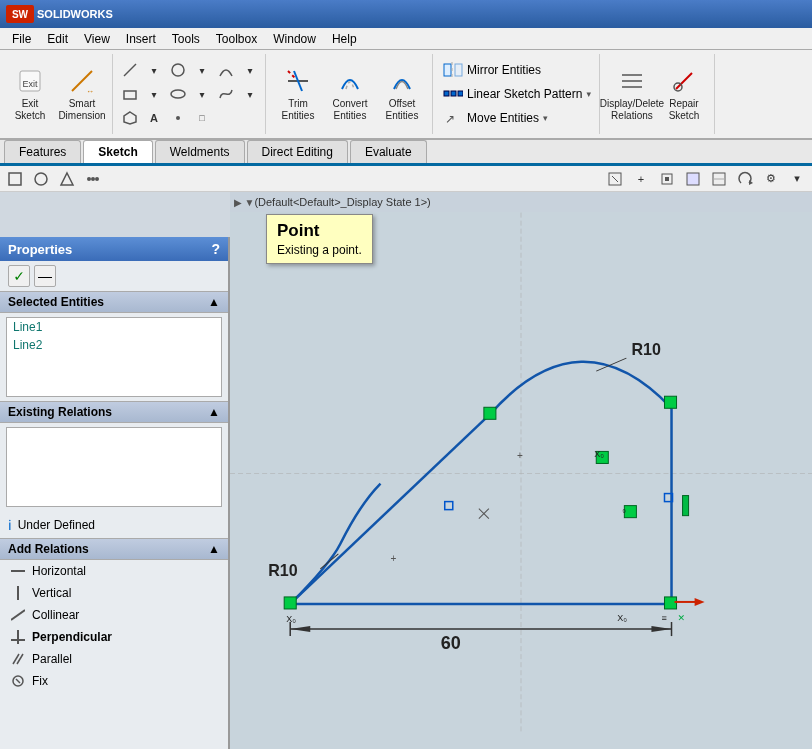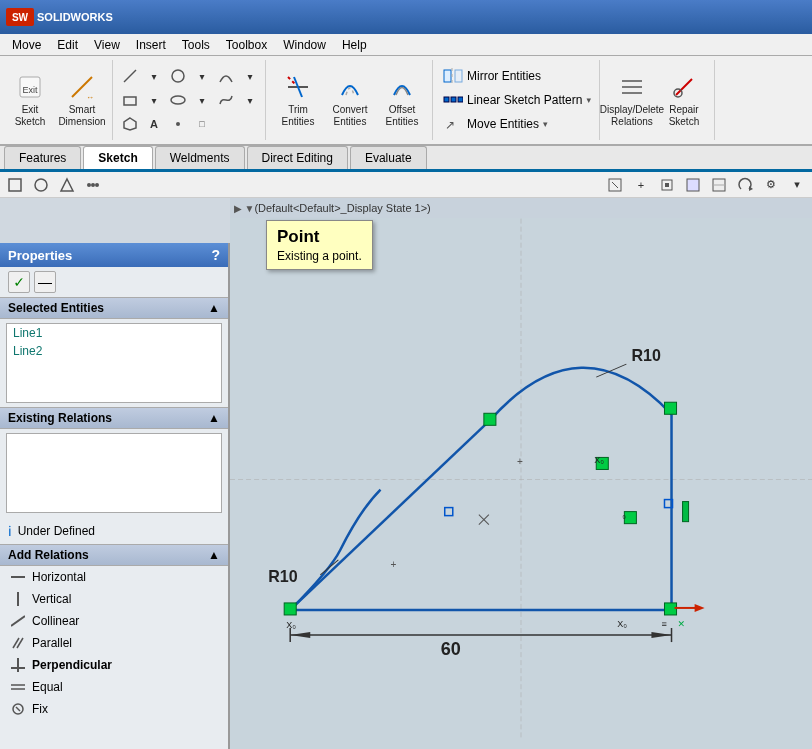--- a/index.html
+++ b/index.html
@@ -1,19 +1,19 @@
 <!DOCTYPE html>
 <html><head>
   <meta charset="utf-8">
   <style>
     * { box-sizing: border-box; margin: 0; padding: 0; }
     body { font-family: 'Segoe UI', Arial, sans-serif; font-size: 12px; background: #d0d8e0; overflow: hidden; width: 812px; height: 749px; }
 
     
-    #titlebar { height: 34px; background: linear-gradient(to bottom, #4a7cc7, #2a5ca0); display: flex; align-items: center; padding: 0 6px; color: white; font-size: 11px; font-weight: bold; }
+    #titlebar { height: 28px; background: linear-gradient(to bottom, #4a7cc7, #2a5ca0); display: flex; align-items: center; padding: 0 6px; color: white; font-size: 11px; font-weight: bold; }
 
     
     #menubar { height: 22px; background: #f0f0f0; border-bottom: 1px solid #aaa; display: flex; align-items: center; padding: 0 4px; }
     #menubar span { padding: 2px 8px; font-size: 12px; cursor: pointer; }
 
     
     #toolbar { height: 90px; background: #f0f0f0; border-bottom: 2px solid #aaa; display: flex; align-items: center; padding: 2px 4px; gap: 2px; }
     .toolbar-group { display: flex; align-items: center; border-right: 1px solid #ccc; padding-right: 4px; margin-right: 4px; height: 80px; }
     .toolbar-btn { display: flex; flex-direction: column; align-items: center; justify-content: center; width: 52px; height: 70px; cursor: pointer; border: 1px solid transparent; border-radius: 3px; padding: 4px 2px; font-size: 10px; text-align: center; color: #222; }
     .toolbar-btn svg { width: 28px; height: 28px; }
@@ -89,21 +89,21 @@
   <div class="sw-logo">
     <svg width="28" height="18" viewBox="0 0 28 18">
       <rect width="28" height="18" fill="#cc2200" rx="2"></rect>
       <text x="14" y="13" text-anchor="middle" fill="white" font-size="10" font-weight="bold">SW</text>
     </svg>
     <span class="sw-logo-text">SOLIDWORKS</span>
   </div>
 </div>
 
 <div id="menubar">
-  <span>Move</span>
+  <span>File</span>
   <span>Edit</span>
   <span>View</span>
   <span>Insert</span>
   <span>Tools</span>
   <span>Toolbox</span>
   <span>Window</span>
   <span>Help</span>
 </div>
 
 <div id="toolbar">
@@ -378,46 +378,37 @@
       <span>Vertical</span>
     </div>
     <div class="relation-item">
       <div class="rel-icon">
         <svg width="14" height="14">
             <line x1="0" y1="12" x2="14" y2="2" stroke="#555" stroke-width="2"></line>
           </svg>
       </div>
       <span>Collinear</span>
     </div>
+    <div class="relation-item bold">
+      <div class="rel-icon">
+        <svg width="14" height="14">
+            <line x1="7" y1="0" x2="7" y2="14" stroke="#555" stroke-width="2"></line>
+            <line x1="0" y1="10" x2="14" y2="10" stroke="#555" stroke-width="2"></line>
+          </svg>
+      </div>
+      <span>Perpendicular</span>
+    </div>
     <div class="relation-item">
       <div class="rel-icon">
         <svg width="14" height="14">
             <line x1="2" y1="12" x2="8" y2="2" stroke="#555" stroke-width="1.5"></line>
             <line x1="6" y1="12" x2="12" y2="2" stroke="#555" stroke-width="1.5"></line>
           </svg>
       </div>
       <span>Parallel</span>
-    </div>
-    <div class="relation-item bold">
-      <div class="rel-icon">
-        <svg width="14" height="14">
-            <line x1="7" y1="0" x2="7" y2="14" stroke="#555" stroke-width="2"></line>
-            <line x1="0" y1="10" x2="14" y2="10" stroke="#555" stroke-width="2"></line>
-          </svg>
-      </div>
-      <span>Perpendicular</span>
-    </div>
-    <div class="relation-item">
-      <div class="rel-icon">
-        <svg width="14" height="14">
-            <line x1="0" y1="5" x2="14" y2="5" stroke="#555" stroke-width="1.5"></line>
-            <line x1="0" y1="9" x2="14" y2="9" stroke="#555" stroke-width="1.5"></line>
-          </svg>
-      </div>
-      <span>Equal</span>
     </div>
     <div class="relation-item">
       <div class="rel-icon">
         <svg width="14" height="14">
             <circle cx="7" cy="7" r="5" stroke="#555" stroke-width="1.5" fill="none"></circle>
             <line x1="5" y1="5" x2="9" y2="9" stroke="#555" stroke-width="1.5"></line>
           </svg>
       </div>
       <span>Fix</span>
     </div>

